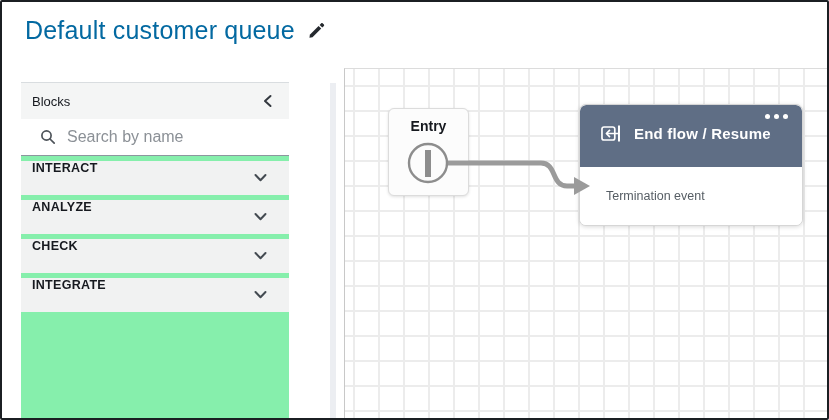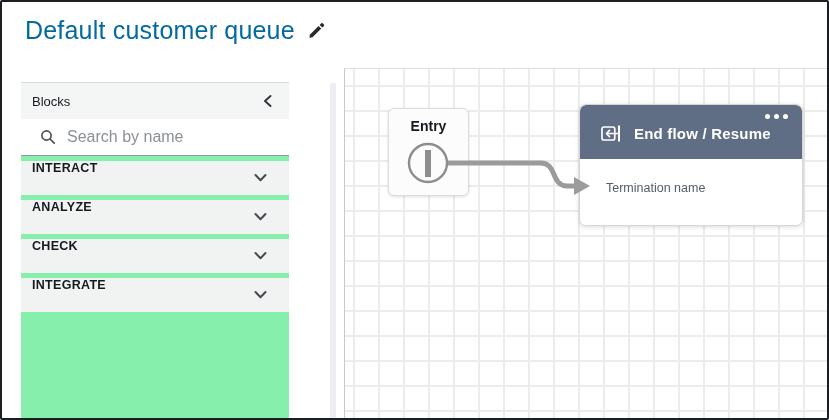--- a/index.html
+++ b/index.html
@@ -108,21 +108,21 @@
   .end-block{
     position:absolute;left:234px;top:35px;width:224px;height:122px;
     border-radius:7px;
     background:#fff;
     border:1px solid #d6d6d6;
     box-shadow:0 1px 4px rgba(0,0,0,.15);
     box-sizing:border-box;
     overflow:hidden;
   }
   .end-header{
-    position:relative;height:54px;
+    position:relative;height:62px;
     background:var(--block-header,#5f6e85);
     border-radius:6px 6px 0 0;
   }
   .end-header-row{
     position:absolute;left:20px;top:18px;
     display:flex;align-items:center;gap:12px;
   }
   .end-title{
     font-size:15px;font-weight:bold;color:#ffffff;letter-spacing:.2px;
   }
@@ -236,21 +236,21 @@
           <svg width="22" height="21" viewBox="0 0 20 20">
             <rect x="1.4" y="3.8" width="12.2" height="12.4" rx="2" fill="none" stroke="#ffffff" stroke-width="1.6"></rect>
             <line x1="17.6" y1="2.4" x2="17.6" y2="17.6" stroke="#ffffff" stroke-width="1.9"></line>
             <line x1="6" y1="10" x2="17" y2="10" stroke="#ffffff" stroke-width="1.6"></line>
             <polyline points="9,6.6 5.6,10 9,13.4" fill="none" stroke="#ffffff" stroke-width="1.6" stroke-linejoin="round"></polyline>
           </svg>
           <span class="end-title">End flow / Resume</span>
         </div>
       </div>
       <div class="end-body">
-        <span class="end-event">Termination name</span>
+        <span class="end-event">Termination event</span>
       </div>
     </div>
 
     <svg class="overlay" width="482" height="349" viewBox="0 0 482 349">
       <path d="M 86 94 H 196 C 212 94 206 117 222 117 H 231" fill="none" stroke="#9b9b9b" stroke-width="5"></path>
       <polygon points="229,108 245,117 229,126" fill="#9b9b9b"></polygon>
       <g pointer-events="all">
         <circle cx="83" cy="94" r="19" fill="#fcfcfc" stroke="#8d8d8d" stroke-width="2.4"></circle>
         <rect x="80" y="81" width="6" height="27" fill="#8d8d8d"></rect>
       </g>

